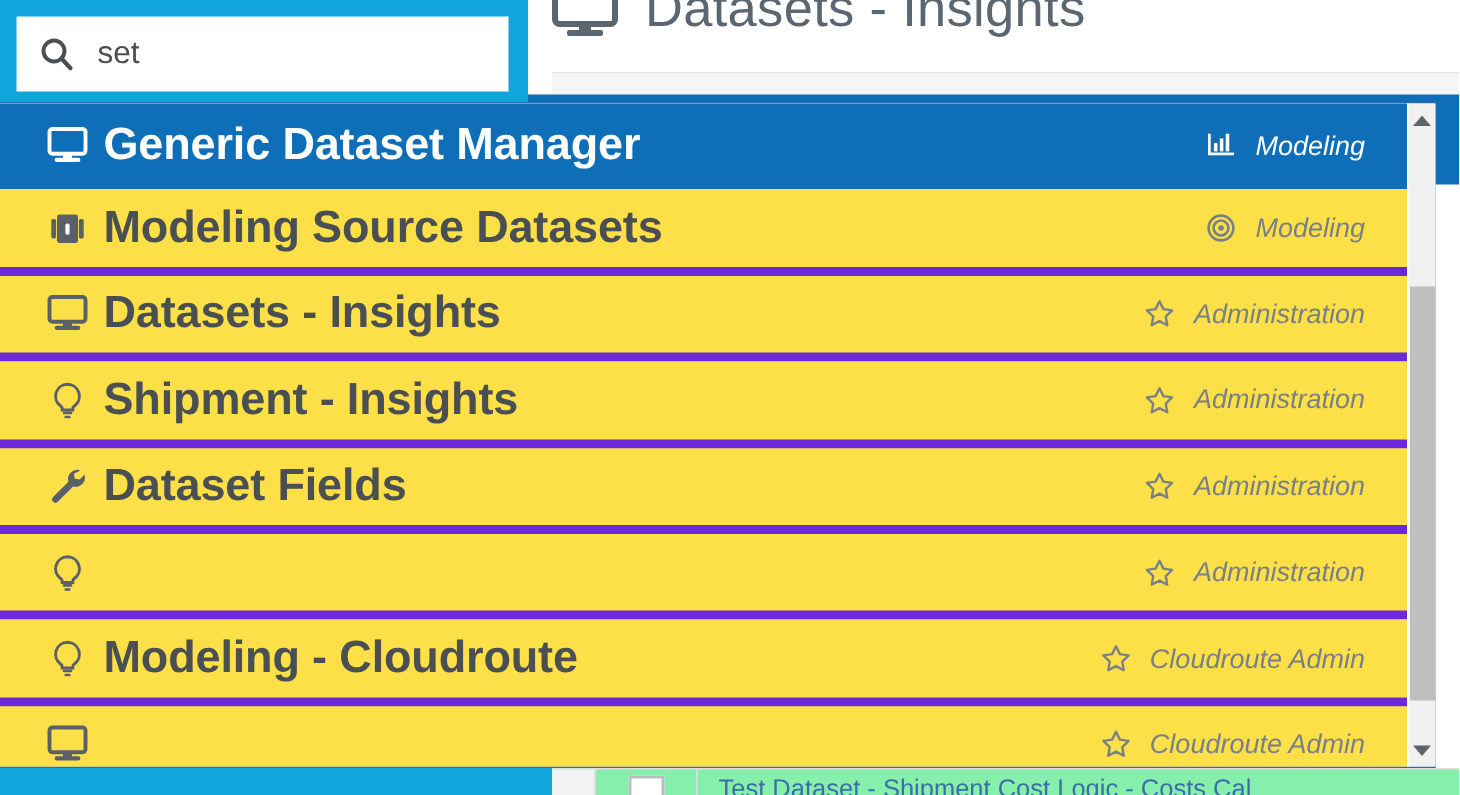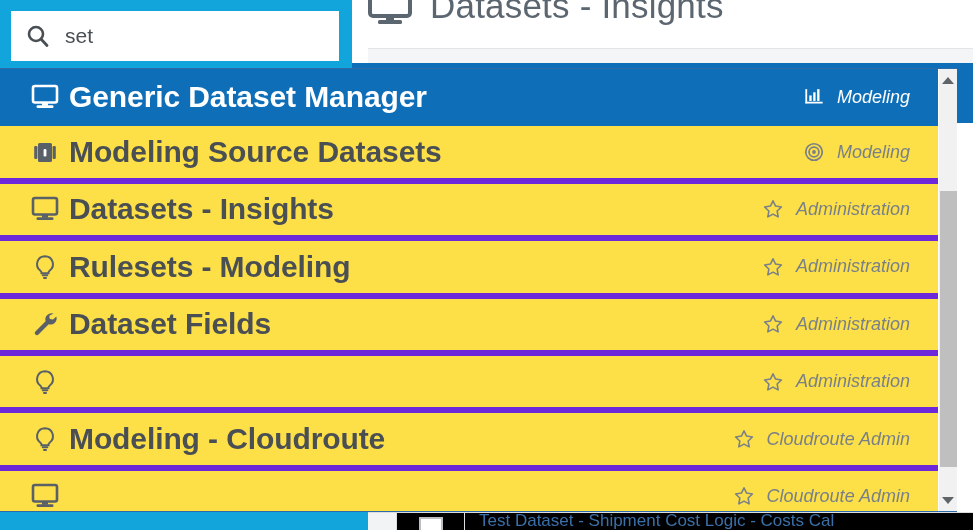--- a/index.html
+++ b/index.html
@@ -116,24 +116,24 @@
     width: 368px;
     height: 18px;
     background: #12a5dc;
   }
   .bottom-grid {
     position: absolute;
     left: 368px;
     top: 512px;
     right: 0;
     height: 18px;
-    background: #000000;
+    background: #86efac;
     border-top: 1px solid #dcdfe2;
     display: flex;
-    align-items: flex-end;
+    align-items: flex-start;
   }
   .bg-cell-shade {
     width: 28px;
     height: 18px;
     background: #f2f3f4;
     border-right: 1px solid #dcdfe2;
   }
   .bg-cell-check {
     width: 68px;
     height: 18px;
@@ -438,21 +438,21 @@
           </span>
         </div>
         <div class="dd-row">
           <span class="dd-icon">
             <svg width="28" height="28" viewBox="0 0 28 28">
               <path d="M14 3.2a8 8 0 0 0-4.6 14.5c.7.5 1.1 1.2 1.1 2v.6h7v-.6c0-.8.4-1.5 1.1-2A8 8 0 0 0 14 3.2z" fill="none" stroke="#5a6067" stroke-width="2"></path>
               <rect x="10.8" y="21.3" width="6.4" height="1.9" rx="0.8" fill="#5a6067"></rect>
               <rect x="12" y="24.1" width="4" height="1.8" rx="0.8" fill="#5a6067"></rect>
             </svg>
           </span>
-          <span class="dd-label">Rulesets - Modeling</span>
+          <span class="dd-label">Shipment - Insights</span>
           <span class="dd-spacer"></span>
           <span class="dd-right">
             <span style="display: flex;">
               <svg width="22" height="22" viewBox="0 0 28 28">
                 <path d="M14 3.6l3.3 6.7 7.4 1.1-5.4 5.2 1.3 7.4L14 20.5l-6.6 3.5 1.3-7.4-5.4-5.2 7.4-1.1z" fill="none" stroke="#7a8087" stroke-width="2" stroke-linejoin="round"></path>
               </svg>
             </span>
             <span class="dd-cat">Administration</span>
           </span>
         </div>

